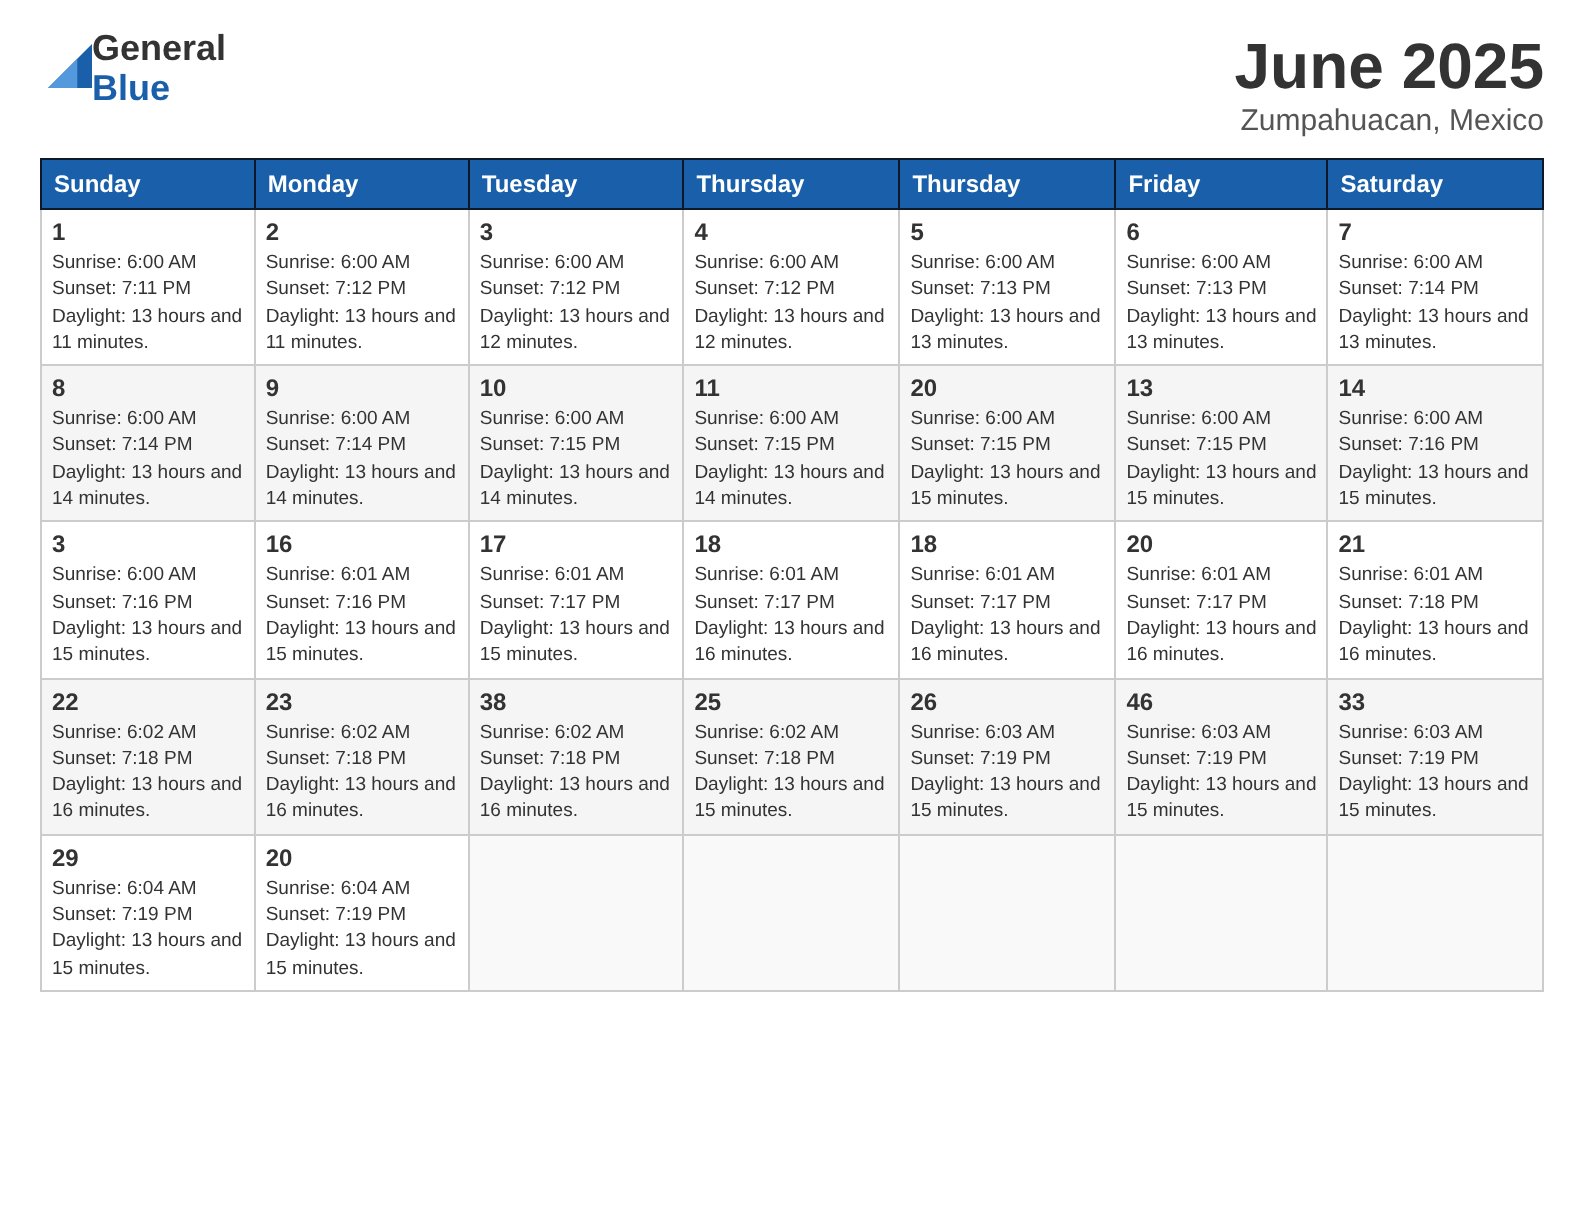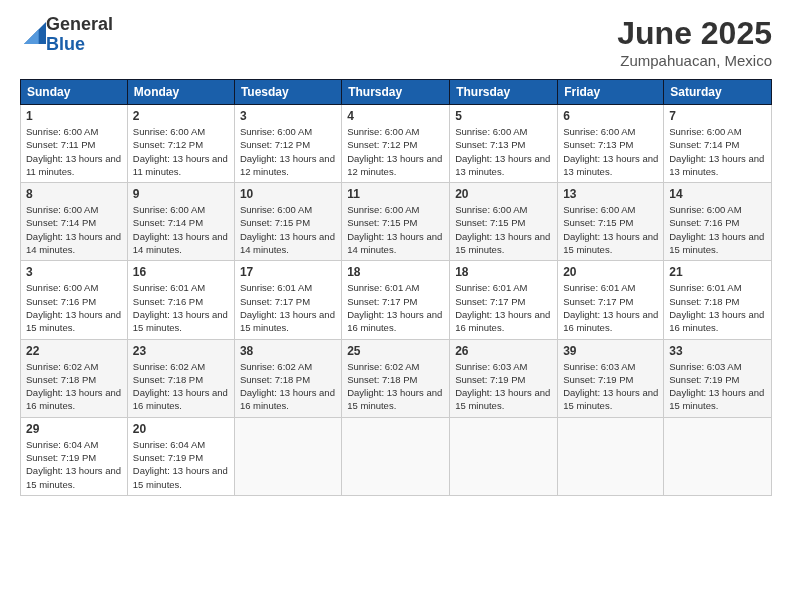--- a/index.html
+++ b/index.html
@@ -241,21 +241,21 @@
   </td>
           <td>
     <div class="day-num">25</div>
     <div class="day-info">Sunrise: 6:02 AM<br>Sunset: 7:18 PM<br>Daylight: 13 hours and 15 minutes.</div>
   </td>
           <td>
     <div class="day-num">26</div>
     <div class="day-info">Sunrise: 6:03 AM<br>Sunset: 7:19 PM<br>Daylight: 13 hours and 15 minutes.</div>
   </td>
           <td>
-    <div class="day-num">39</div>
+    <div class="day-num">46</div>
     <div class="day-info">Sunrise: 6:03 AM<br>Sunset: 7:19 PM<br>Daylight: 13 hours and 15 minutes.</div>
   </td>
           <td>
     <div class="day-num">33</div>
     <div class="day-info">Sunrise: 6:03 AM<br>Sunset: 7:19 PM<br>Daylight: 13 hours and 15 minutes.</div>
   </td>
         </tr>
         <tr class="last-row">
           <td>
     <div class="day-num">29</div>

